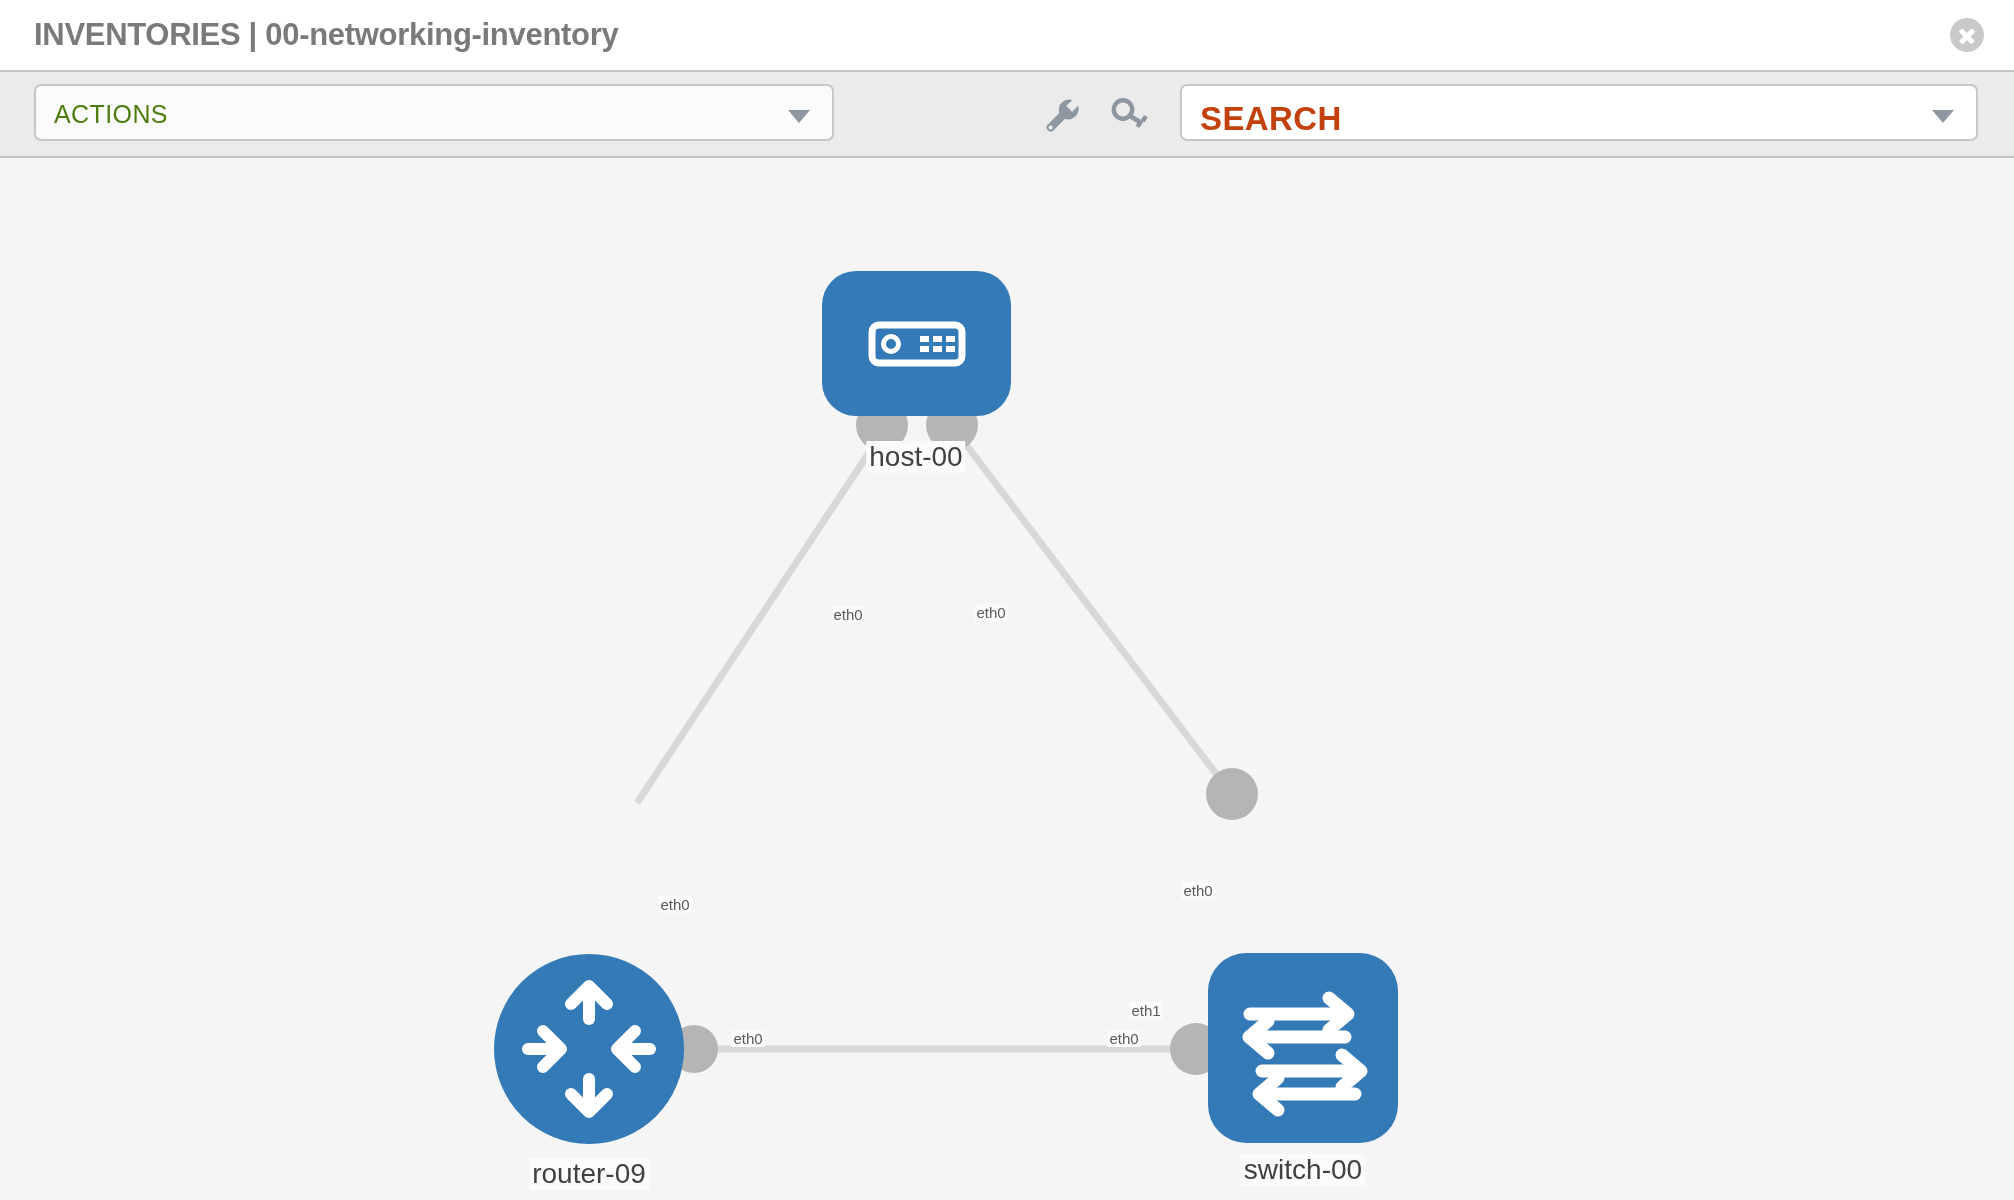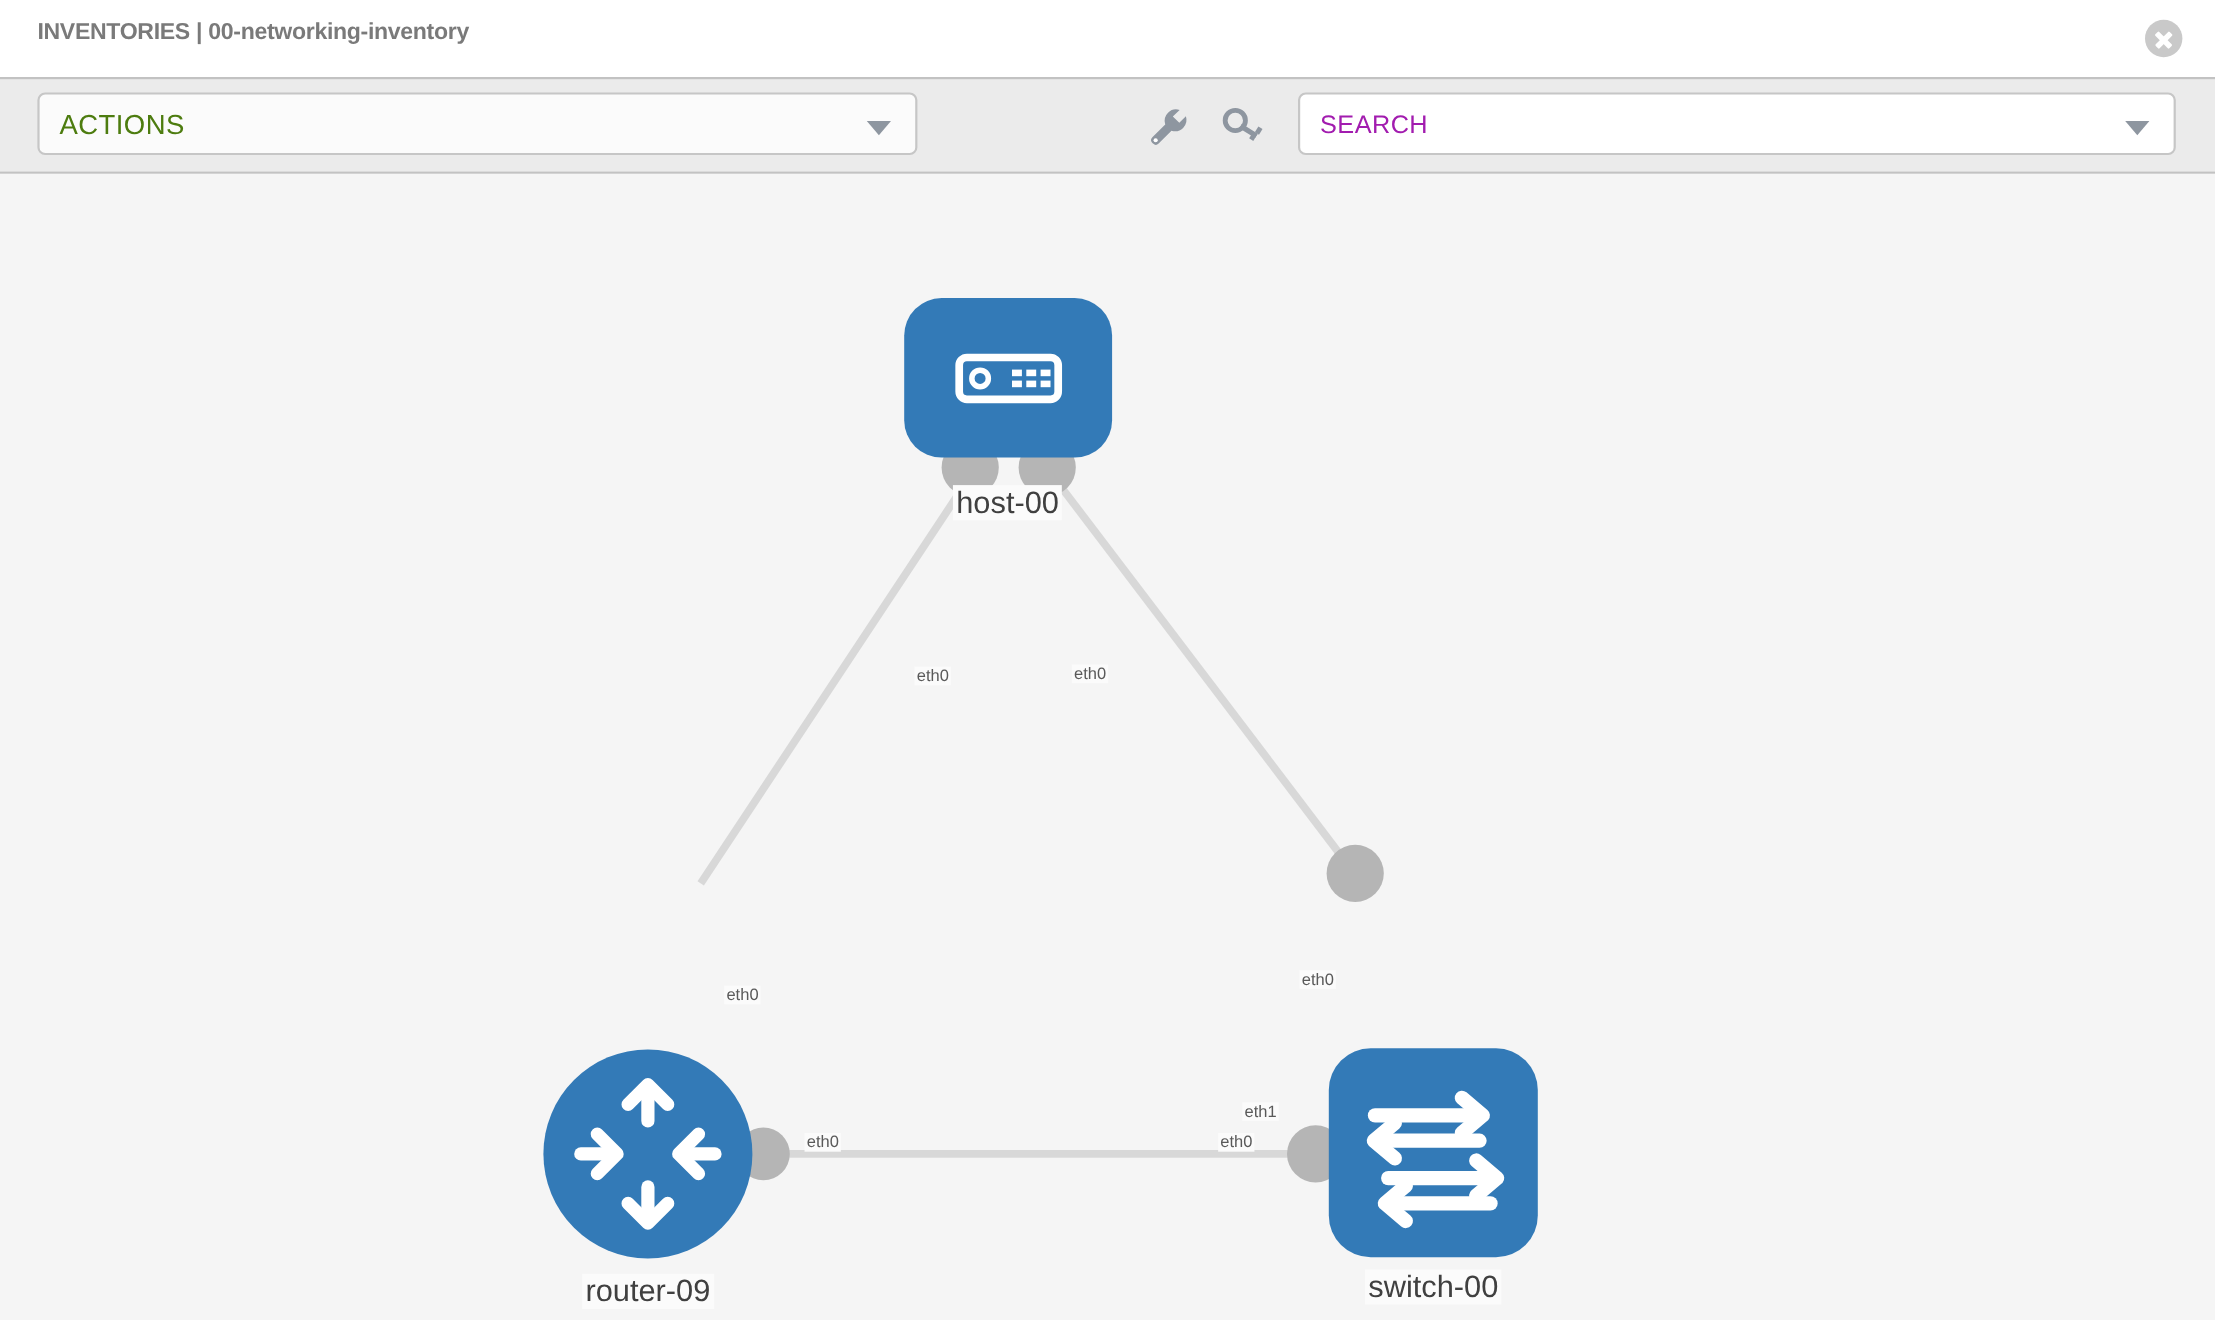--- a/index.html
+++ b/index.html
@@ -25,21 +25,21 @@
     left: 0; top: 0;
     width: 2014px;
     height: 70px;
     background: #ffffff;
     box-sizing: border-box;
   }
   .header-title {
     position: absolute;
     left: 34px;
     top: 17px;
-    font-size: 21px;
+    font-size: 31px;
     font-weight: bold;
     color: #7a7a7a;
     font-family: "Liberation Sans", sans-serif;
     letter-spacing: -0.3px;
     white-space: nowrap;
   }
   .close-btn {
     position: absolute;
     right: 30px;
     top: 18px;
@@ -123,23 +123,24 @@
     background: #ffffff;
     border: 2px solid #c6c6c6;
     border-radius: 7px;
     box-sizing: border-box;
     cursor: text;
   }
   .search-label {
     position: absolute;
     left: 18px;
     top: 14px;
-    font-size: 23px;
-    color: #a21caf;
+    font-size: 33px;
+    color: #c2410c;
     letter-spacing: 0.4px;
+    font-weight: bold;
   }
 
   
   .canvas {
     position: absolute;
     left: 0; top: 158px;
     width: 2014px;
     height: 1042px;
     background: #f5f5f5;
     overflow: hidden;

